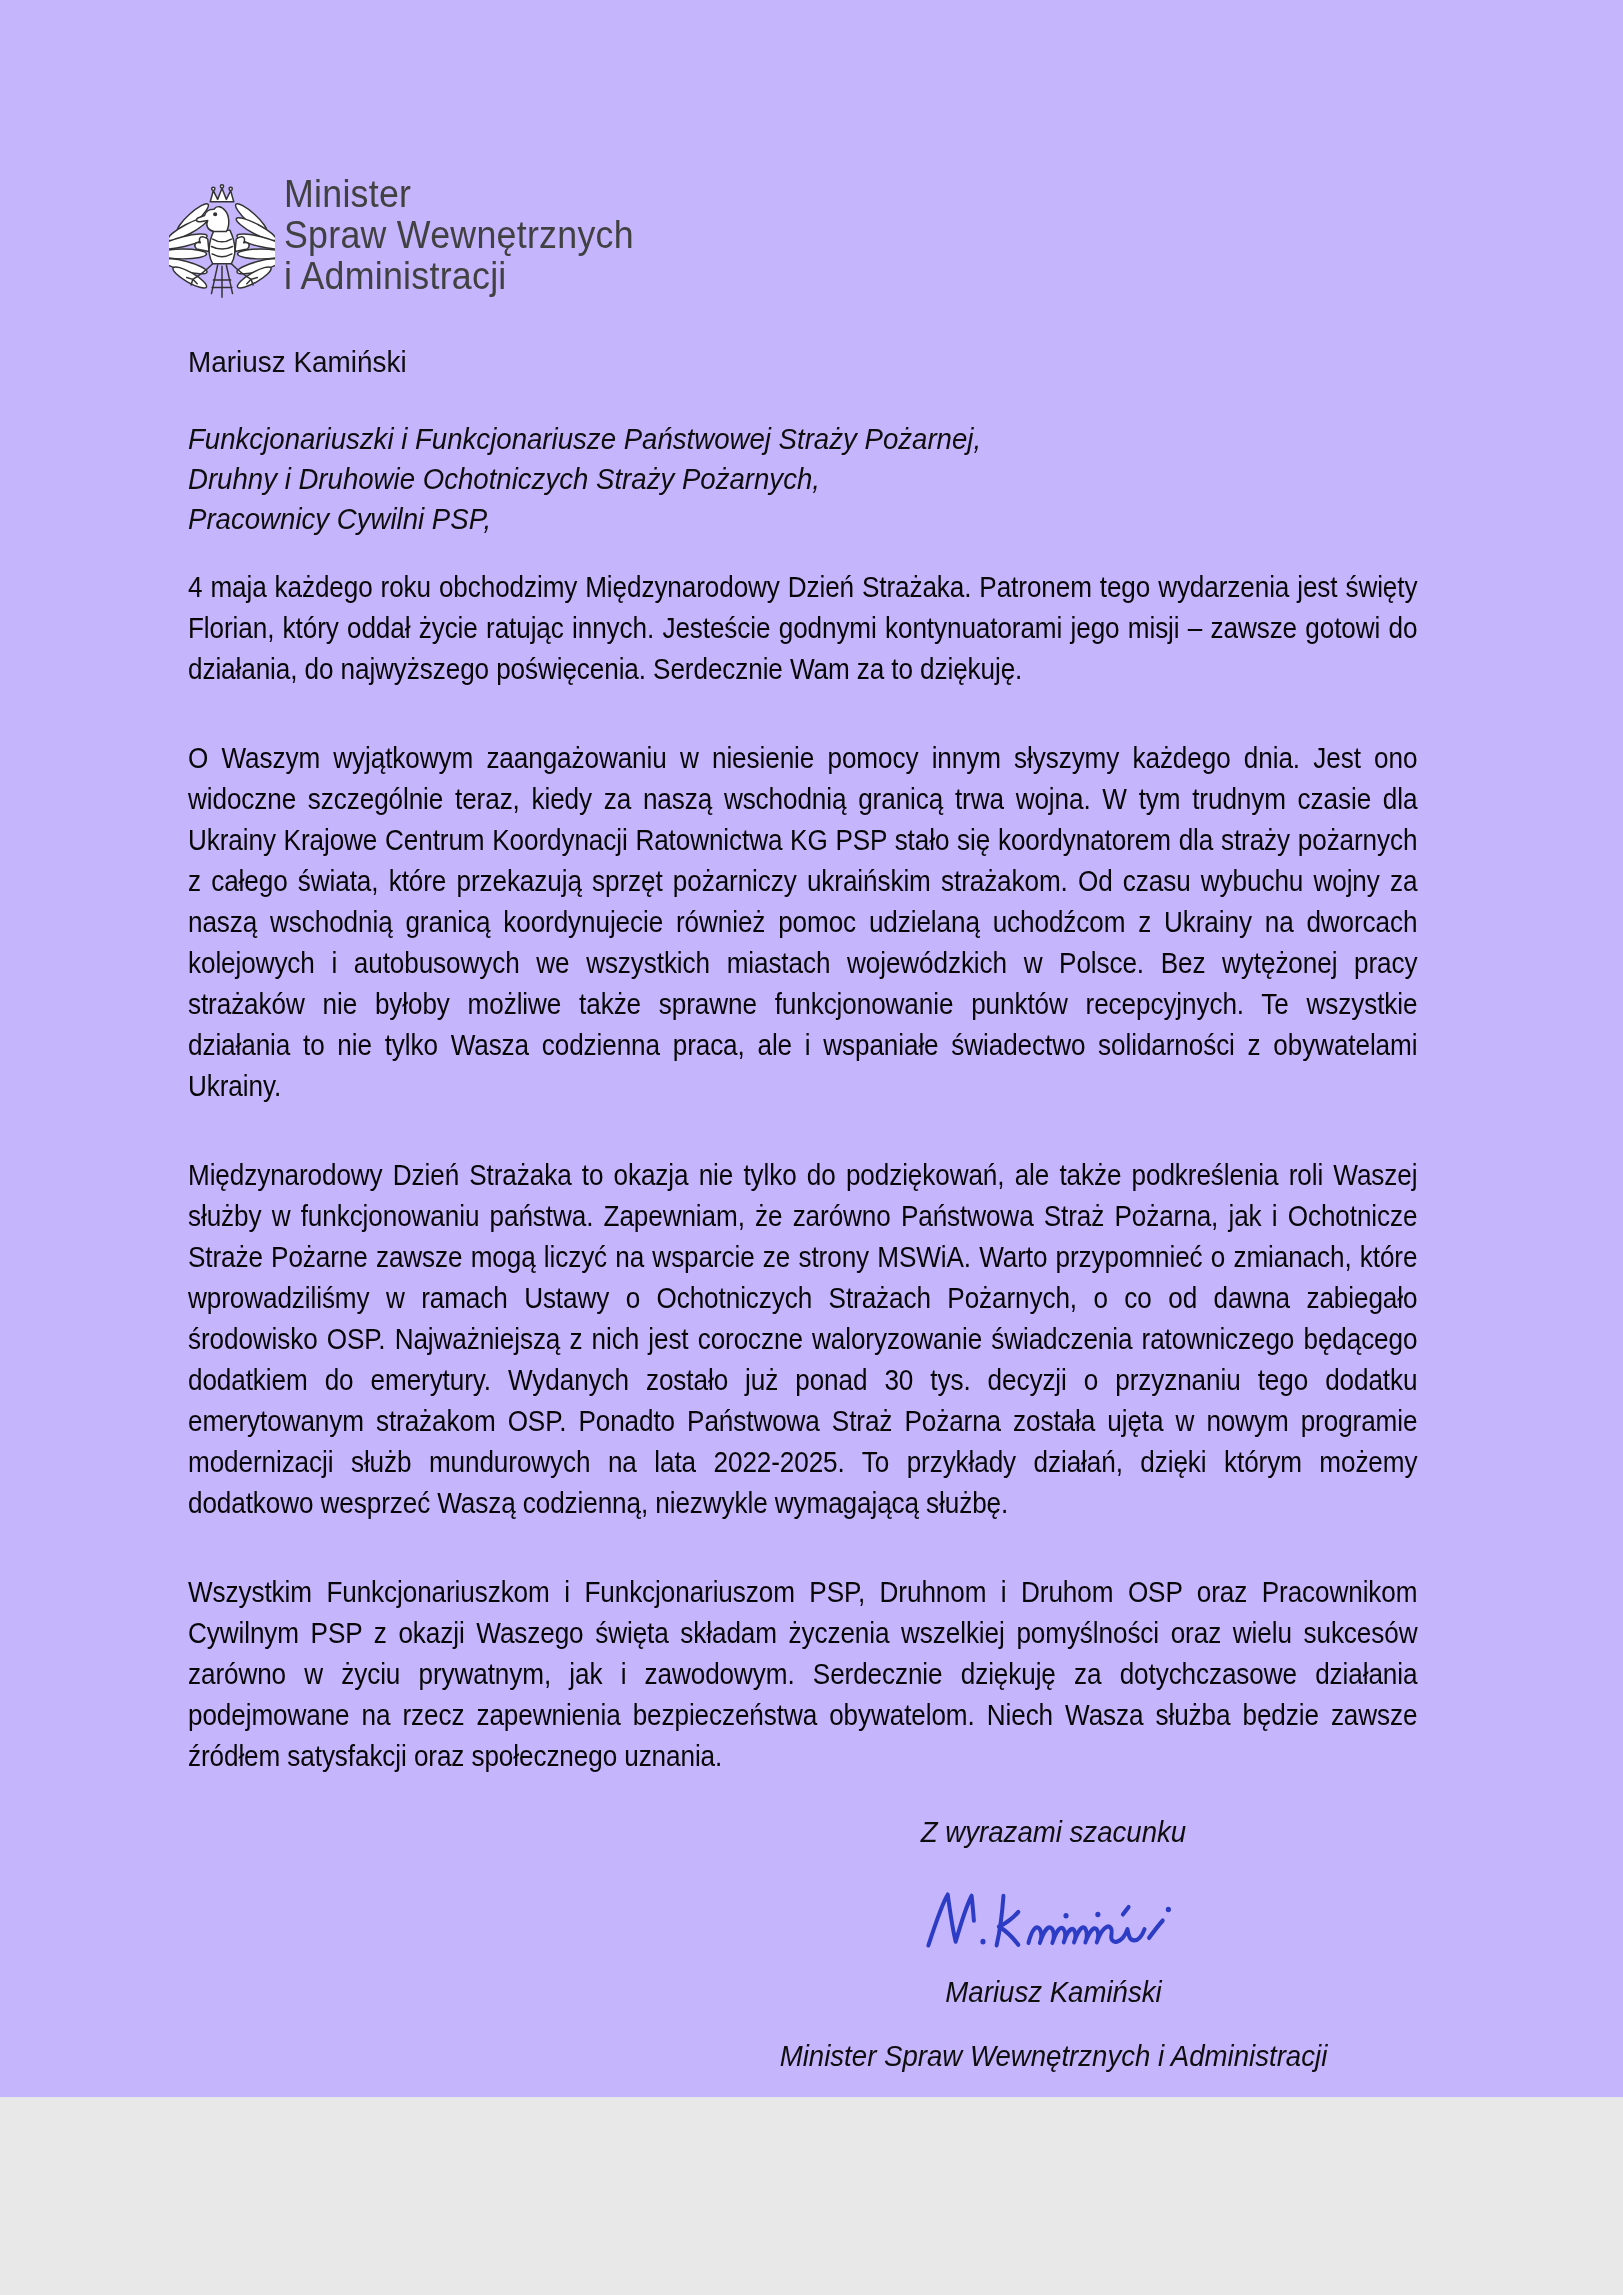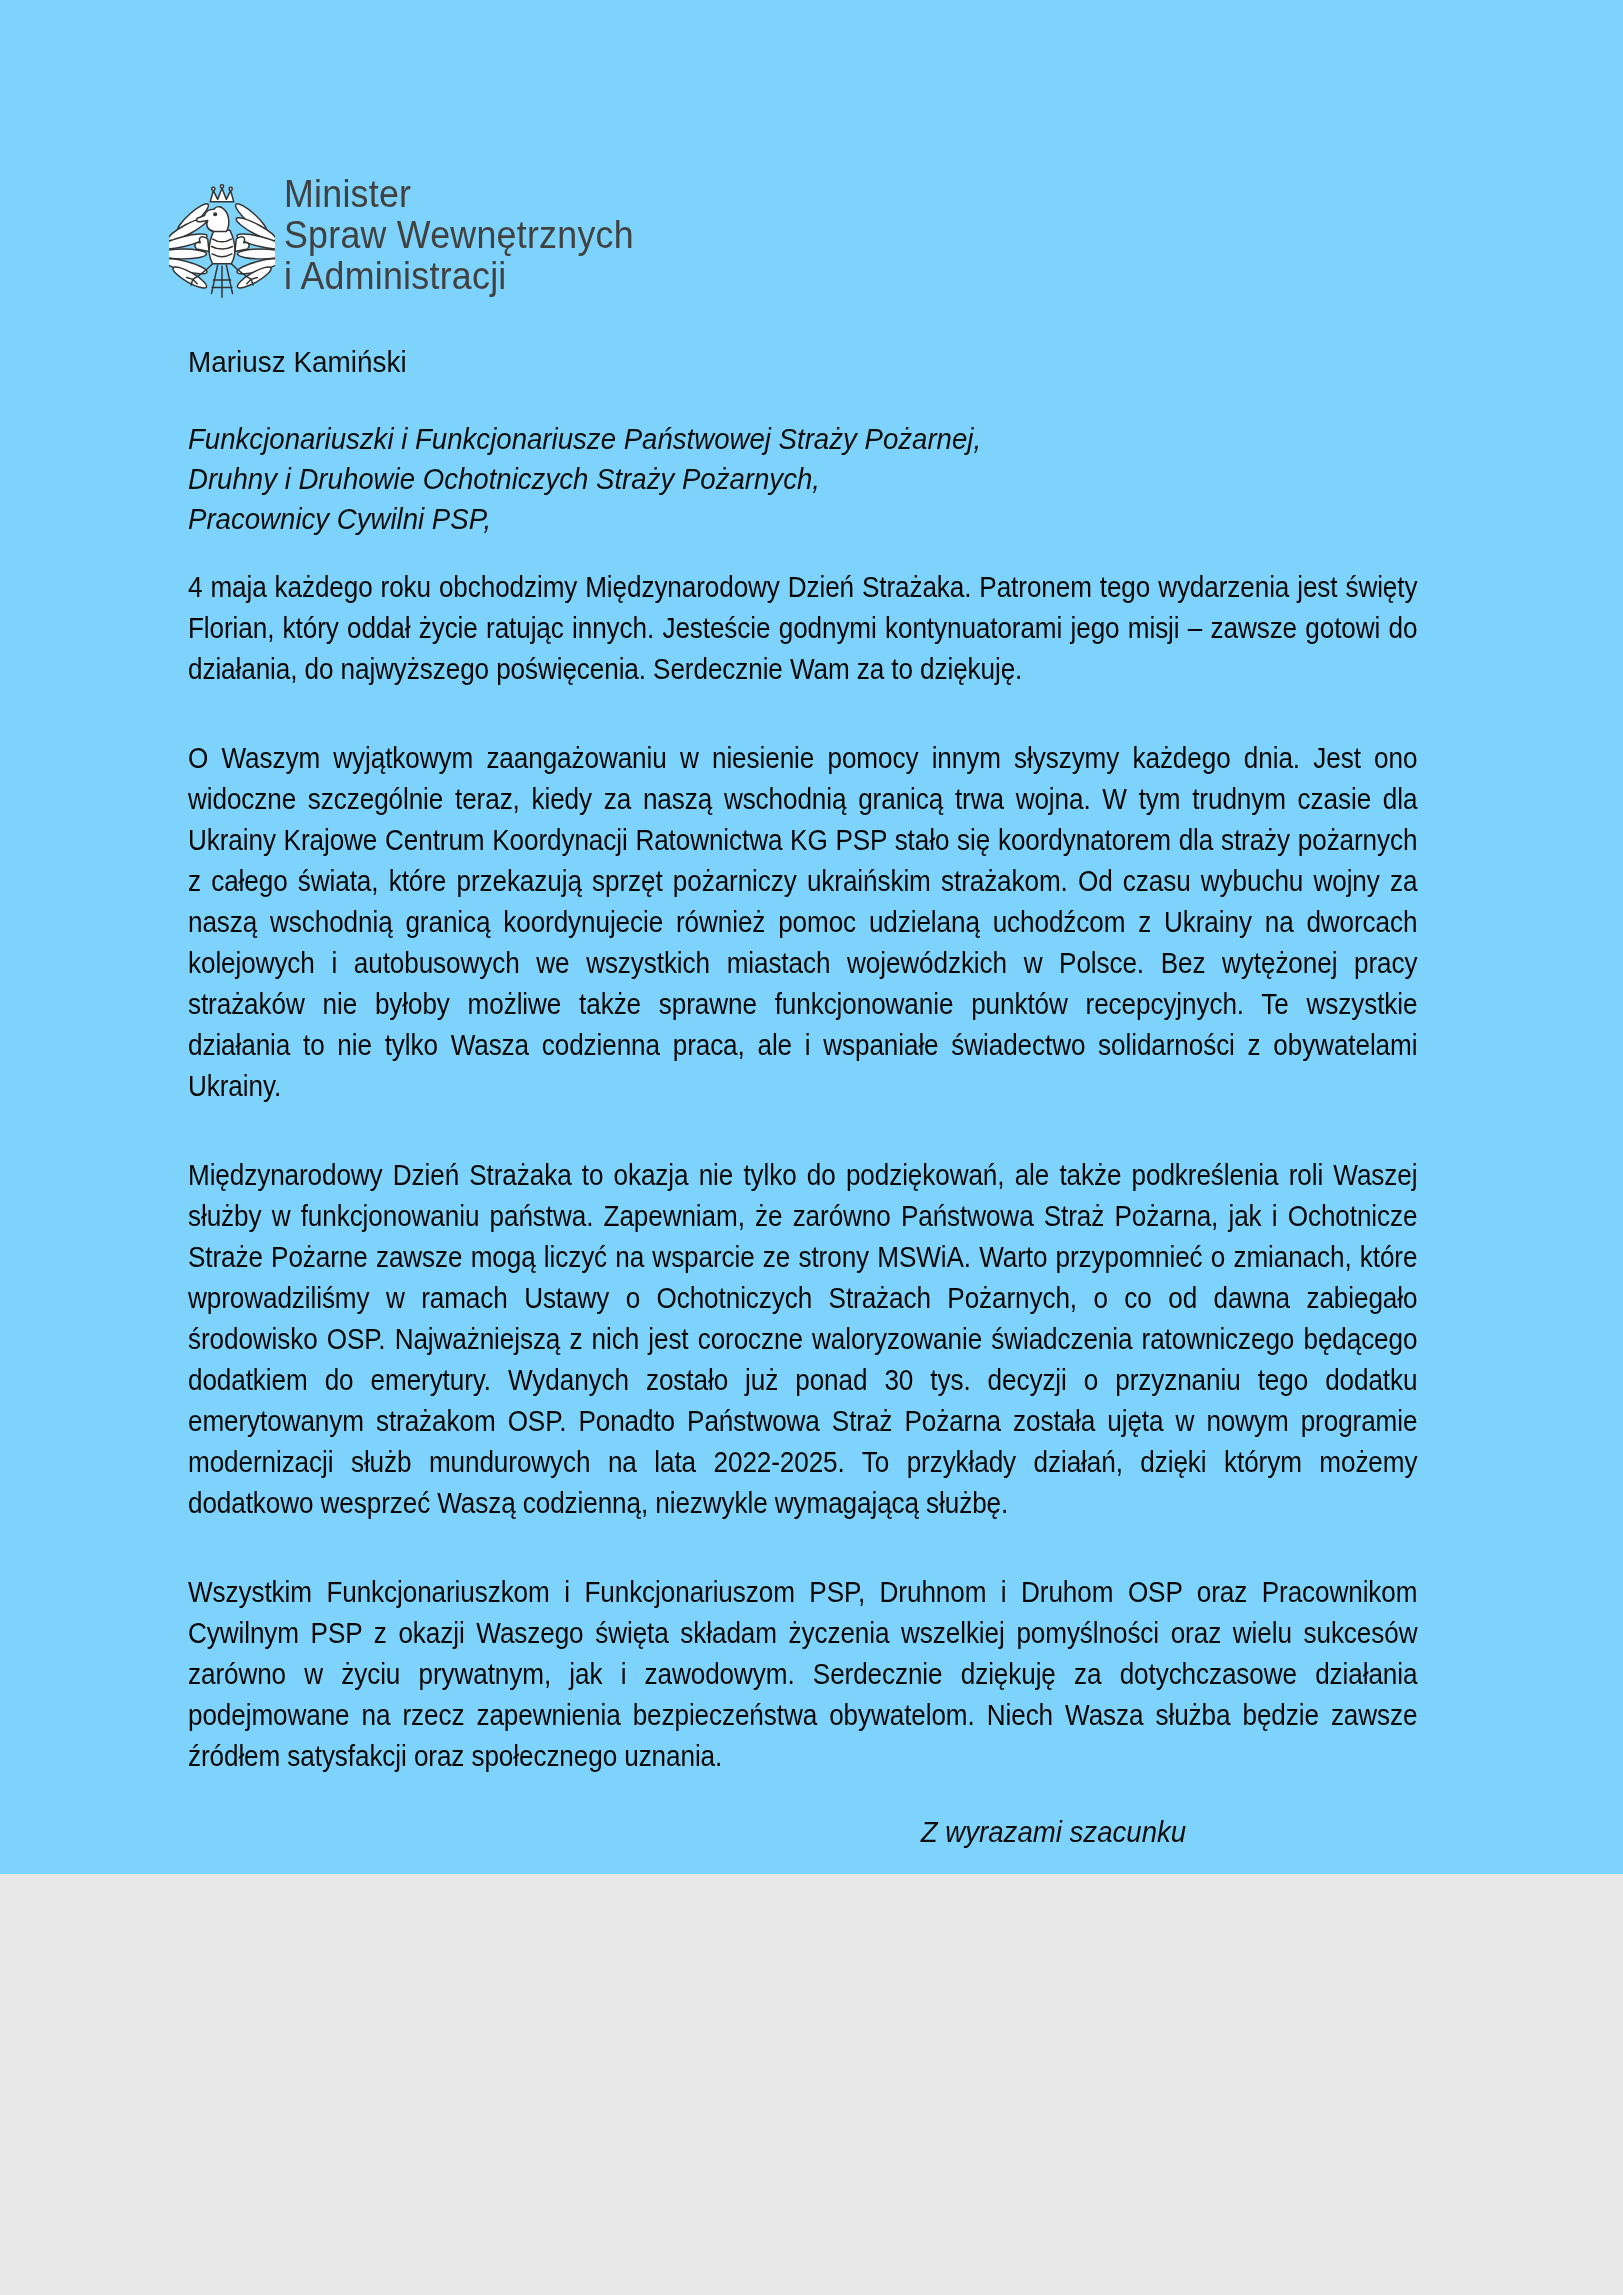--- a/index.html
+++ b/index.html
@@ -1,19 +1,19 @@
 <!DOCTYPE html>
 <html lang="pl" style="font-size:10.5px"><head>
 <meta charset="utf-8">
 <style>
   html,body{margin:0;padding:0;background:#e8e8e8;}
   .page{
     position:relative;
-    width:1623px;height:1874px;
-    background:#7dd3fc;
+    width:1623px;height:2097px;
+    background:#c4b5fd;
     overflow:hidden;
     color:#0a0a0a;
     font-family:"Liberation Sans","DejaVu Sans",sans-serif;
   }
 
   
   .coat{position:absolute;left:169px;top:182px;width:106px;height:124px;}
   .ministry{
     position:absolute;left:284px;top:174px;
     font-size:38px;line-height:41px;

